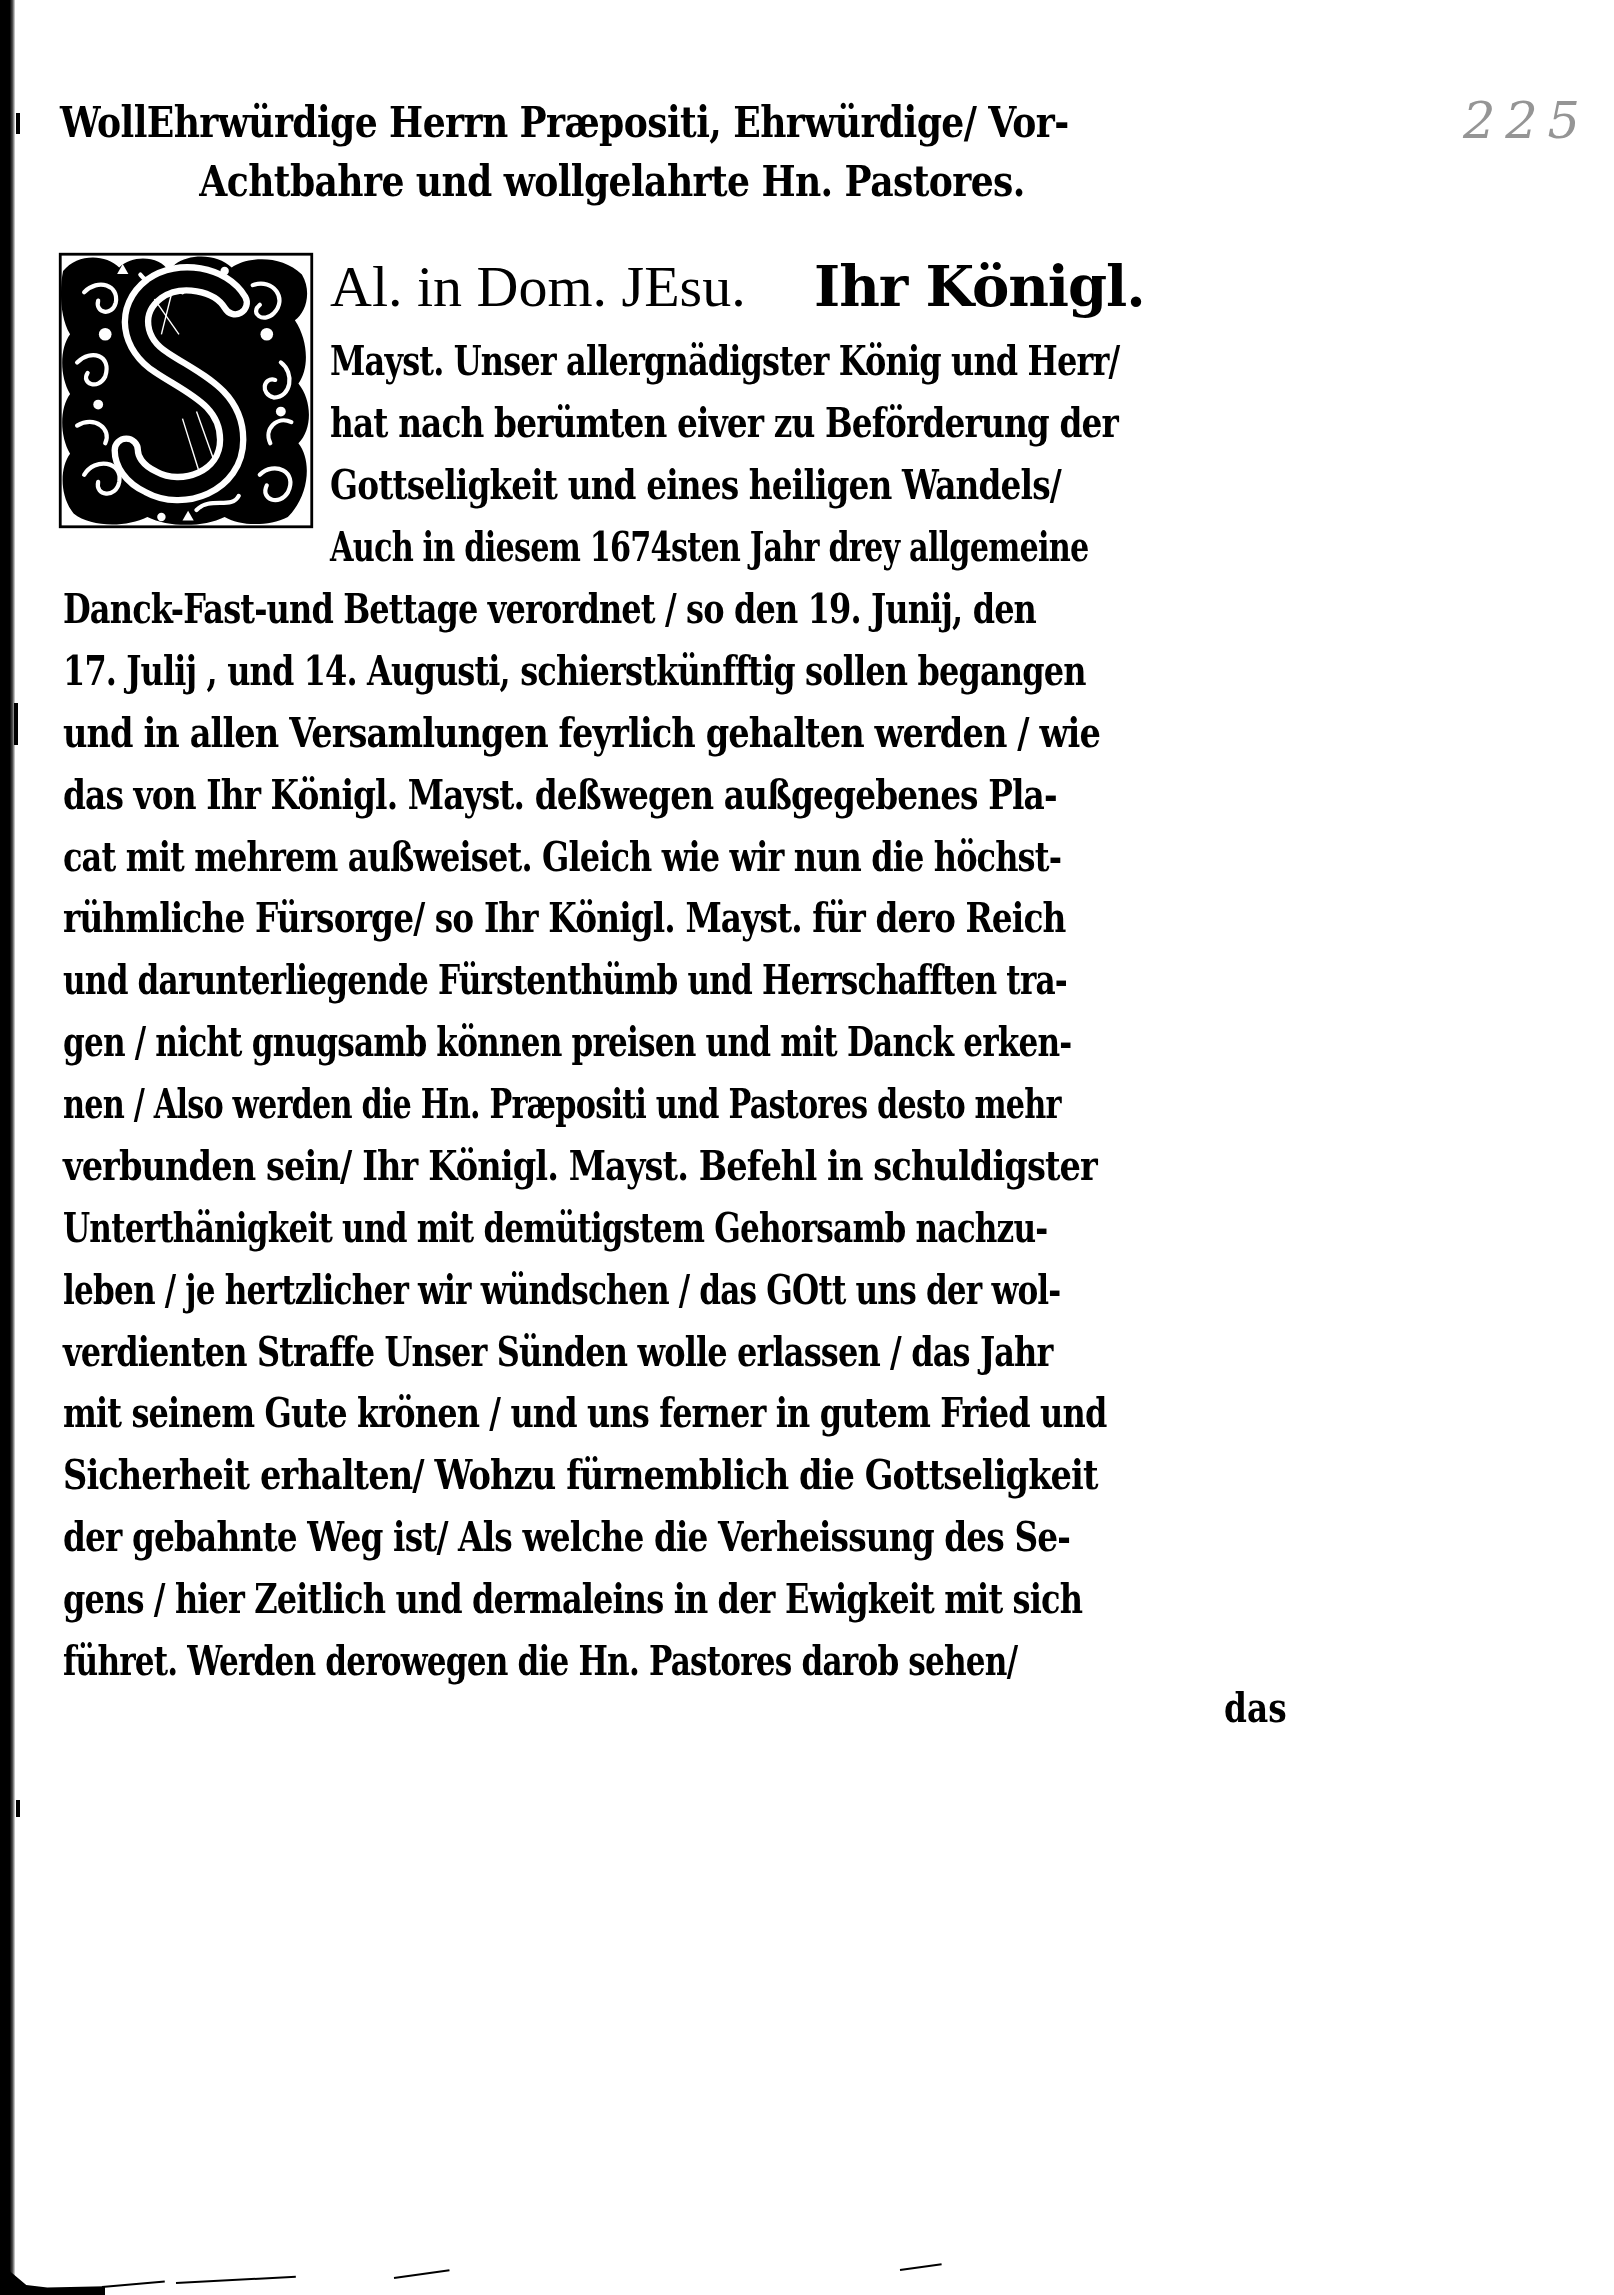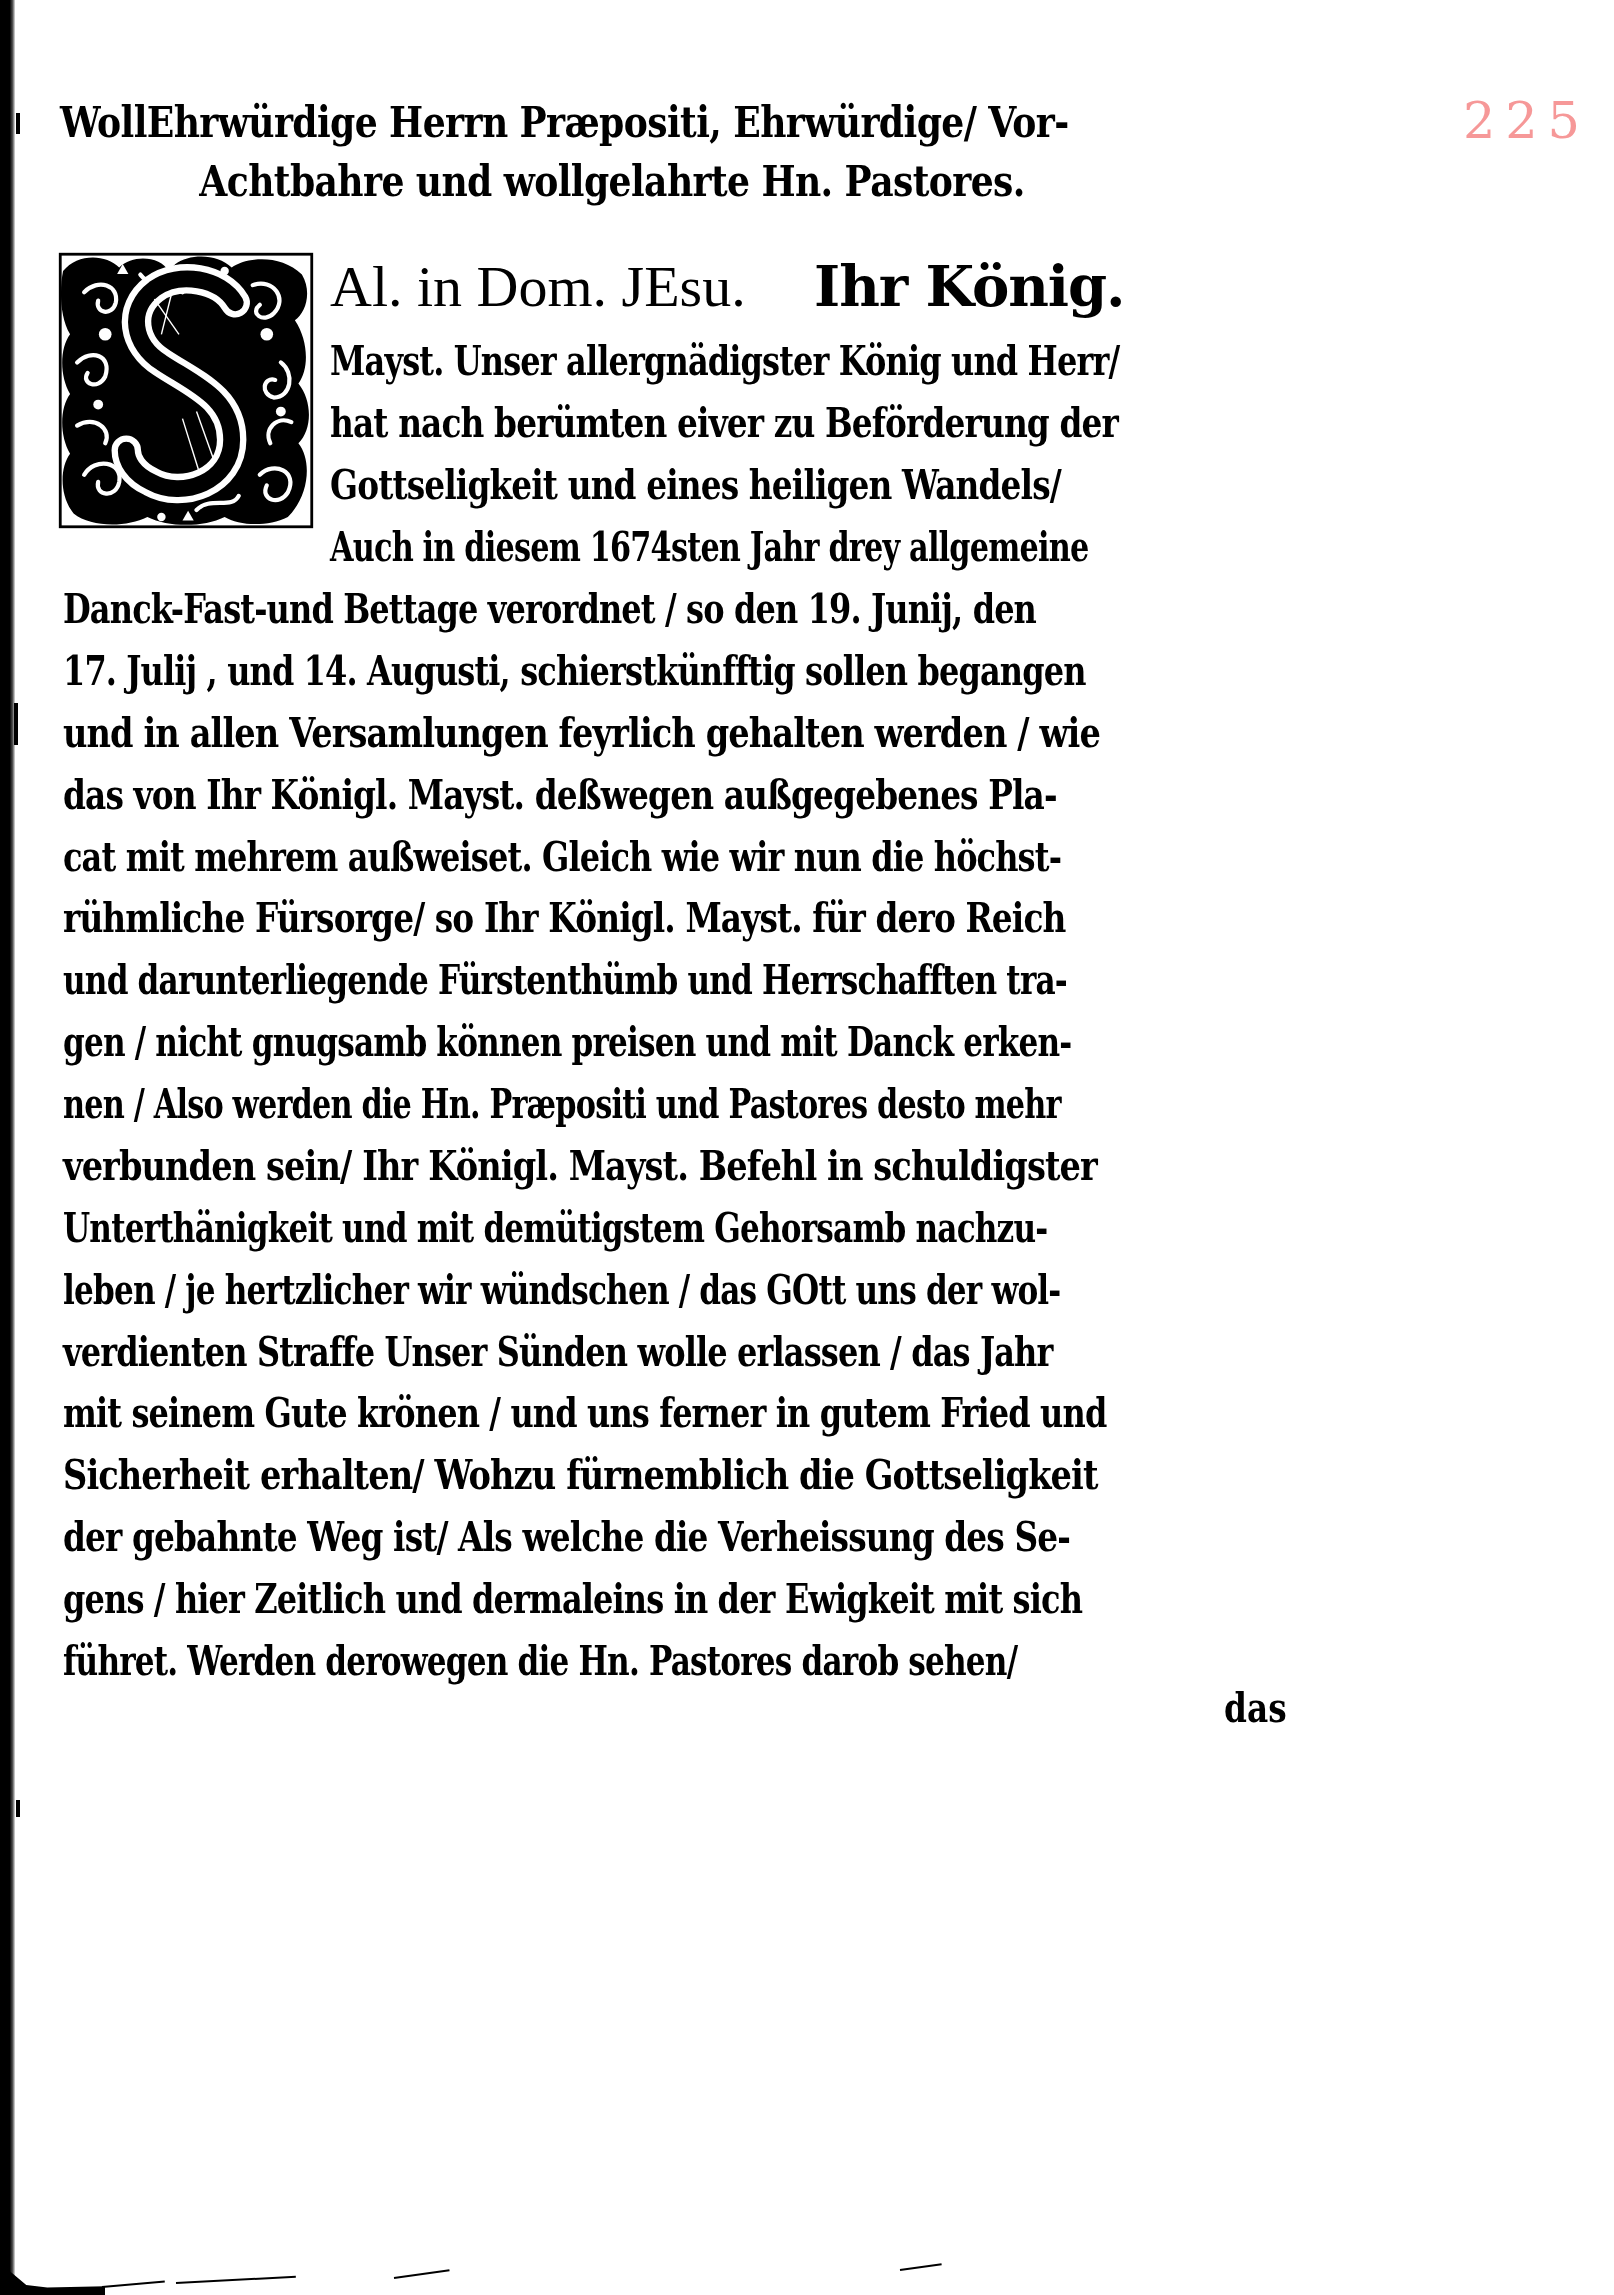--- a/index.html
+++ b/index.html
@@ -39,23 +39,24 @@
     height: 2.1px;
     background: #000;
     transform-origin: left center;
   }
 
   .page-number {
     position: absolute;
     left: 1463px; top: 91px;
     font-family: "DejaVu Serif", serif;
     font-size: 51px;
-    color: #ef4444;
+    color: #404040;
     letter-spacing: 9.8px;
     opacity: 0.55;
+    font-style: italic;
   }
 
   .heading {
     position: absolute;
     left: 60px; top: 93px;
     width: 1266px;
     text-align: center;
     font-family: "DejaVu Serif", serif;
     font-weight: bold;
     font-size: 42px;
@@ -173,21 +174,21 @@
     </g>
     <rect x="6" y="6" width="358" height="388" fill="none" stroke="#000" stroke-width="4"></rect>
   </svg>
 </div>
 
 <div class="body-text">
 
   <div class="text-line" style="left:281px;top:0px;">
     <span class="opening">Al. in Dom. JEsu.</span>
     <span style="display:inline-block;width:42px;"></span>
-    <span style="font-size:56px;">Ihr König.</span>
+    <span style="font-size:56px;">Ihr Königl.</span>
   </div>
   <div class="text-line" style="left:281px;top:84px;transform:scaleX(0.78);">Mayst. Unser allergnädigster König und Herr/</div>
   <div class="text-line" style="left:281px;top:146px;transform:scaleX(0.80);">hat nach berümten eiver zu Beförderung der</div>
   <div class="text-line" style="left:281px;top:208px;transform:scaleX(0.80);">Gottseligkeit und eines heiligen Wandels/</div>
   <div class="text-line" style="left:281px;top:270px;transform:scaleX(0.74);">Auch in diesem 1674sten Jahr drey allgemeine</div>
   <div class="text-line" style="left:14px;top:332px;transform:scaleX(0.78);">Danck-Fast-und Bettage verordnet / so den 19. Junij, den</div>
   <div class="text-line" style="left:14px;top:394px;transform:scaleX(0.78);">17. Julij , und 14. Augusti, schierstkünfftig sollen begangen</div>
   <div class="text-line" style="left:14px;top:456px;transform:scaleX(0.82);">und in allen Versamlungen feyrlich gehalten werden / wie</div>
   <div class="text-line" style="left:14px;top:518px;transform:scaleX(0.80);">das von Ihr Königl. Mayst. deßwegen außgegebenes Pla-</div>
   <div class="text-line" style="left:14px;top:580px;transform:scaleX(0.78);">cat mit mehrem außweiset.    Gleich wie wir nun die höchst-</div>

